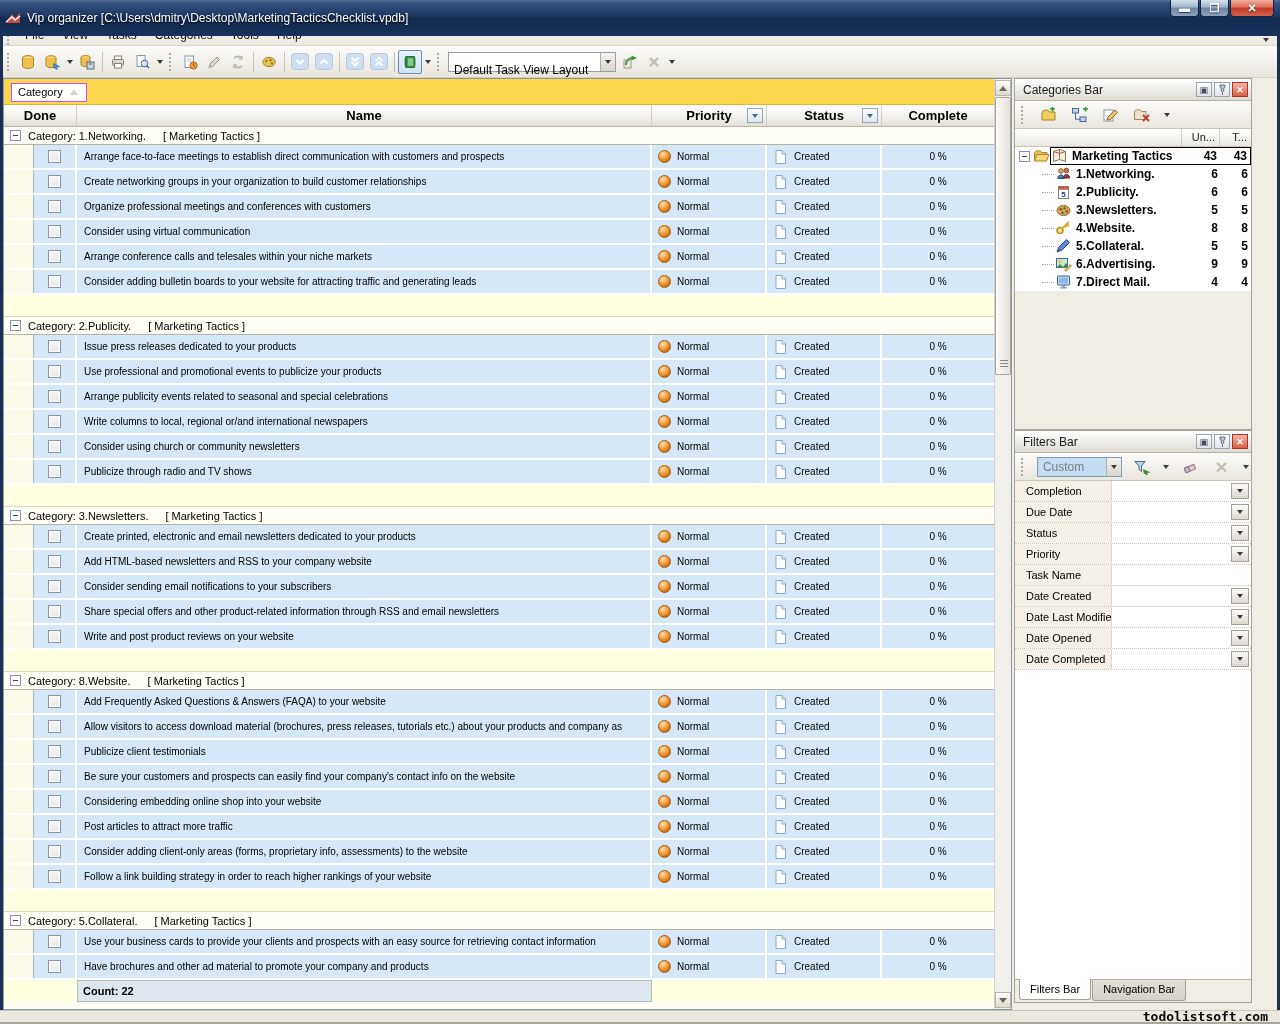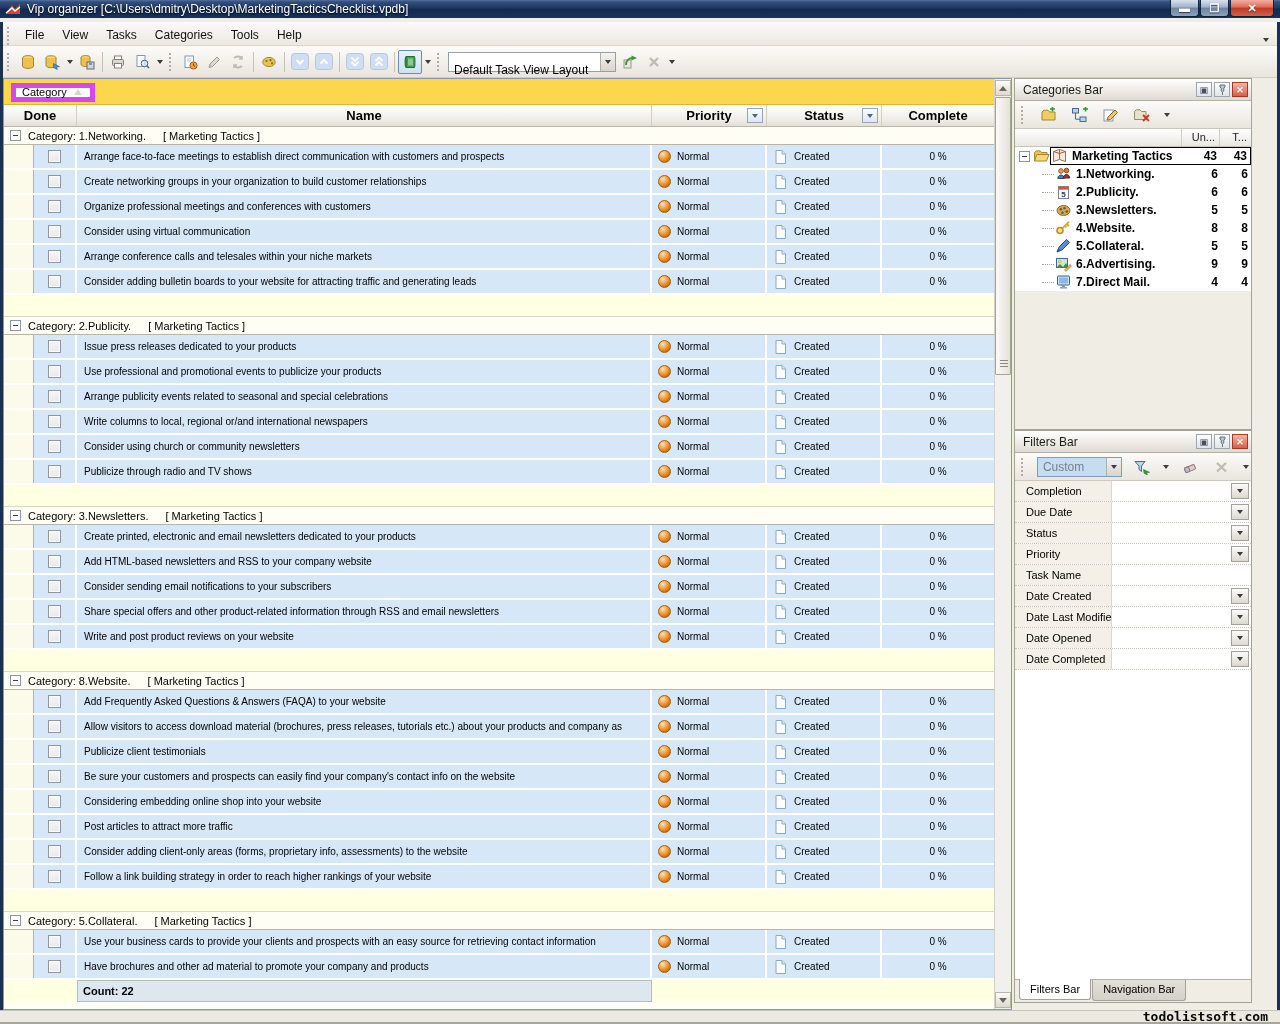--- a/index.html
+++ b/index.html
@@ -4,21 +4,21 @@
 <style>
   * { box-sizing: border-box; }
   html,body { margin:0; padding:0; }
   body {
     width:1280px; height:1024px; position:relative; overflow:hidden;
     font-family:"Liberation Sans", sans-serif; background:#efede4;
     -webkit-font-smoothing:none;
   }
   
   .titlebar {
-    position:absolute; left:0; top:0; width:1280px; height:18px;
+    position:absolute; left:0; top:0; width:1280px; height:36px;
     background:linear-gradient(#57719c 0%, #33507f 10%, #1e3763 45%, #122a52 50%, #1a315a 100%);
     display:flex; align-items:center; color:#fff; font-size:12px; z-index:10;
   }
   .app-icon { width:16px; height:14px; margin:0 6px 0 5px; }
   .title-text { text-shadow:0 1px 2px #000; white-space:nowrap; }
   .winbtns { position:absolute; right:6px; top:0; display:flex; gap:1px; }
   .winbtn {
     width:29px; height:17px; border:1px solid #10233f; border-top:none;
     border-radius:0 0 4px 4px; display:flex; align-items:center; justify-content:center;
     background:linear-gradient(#d8e2ee 0%, #9fb2c8 45%, #6d84a0 50%, #8ea3bb 100%);
@@ -56,21 +56,21 @@
   .task-panel {
     position:absolute; left:3px; top:78px; width:1009px; height:932px;
     background:#fff; border:1px solid #8a97a5;
   }
   .group-band {
     position:absolute; left:0; top:0; width:990px; height:26px;
     background:#fcd64c; border-bottom:1px solid #e2b33a; padding:3px 0 0 7px;
   }
   .groupby-chip {
     display:inline-flex; align-items:center; gap:7px; height:19px;
-    background:#fff; border:5px solid #d946ef; padding:0 8px 0 6px; font-size:11px;
+    background:#fff; border:1px solid #d946ef; padding:0 8px 0 6px; font-size:11px;
   }
   .sort-tri { width:0; height:0; border-left:4px solid transparent; border-right:4px solid transparent; border-bottom:6px solid #d8d4c8; }
   .col-header { position:absolute; left:0; top:26px; width:990px; height:22px; display:flex;
     background:linear-gradient(#ffffff,#efede7 70%, #e2dfd6); border-bottom:1px solid #bab6aa; }
   .hcell { border-right:1px solid #d2cec3; display:flex; align-items:center; justify-content:center;
     font-size:13px; font-weight:bold; position:relative; }
   .filter-btn { position:absolute; right:3px; top:3px; width:16px; height:15px;
     background:linear-gradient(#fbfcfd,#dfe7ef); border:1px solid #94a6ba;
     display:flex; align-items:center; justify-content:center; }
   .filter-btn .caret { border-top-color:#46698f; }

